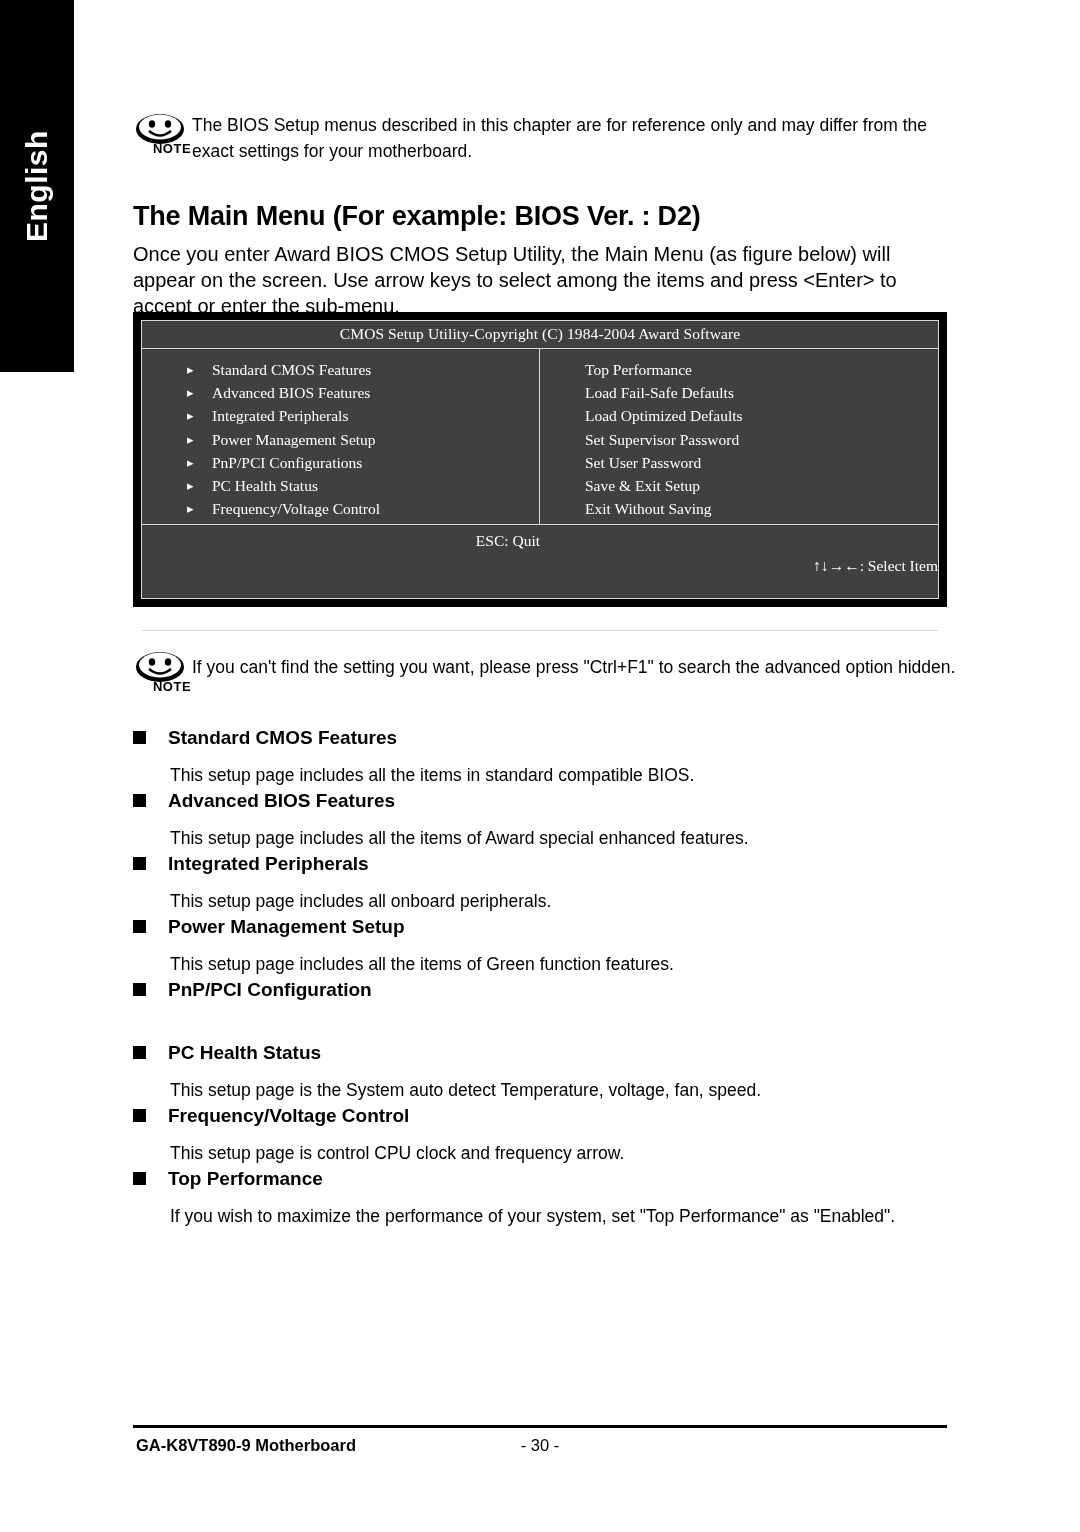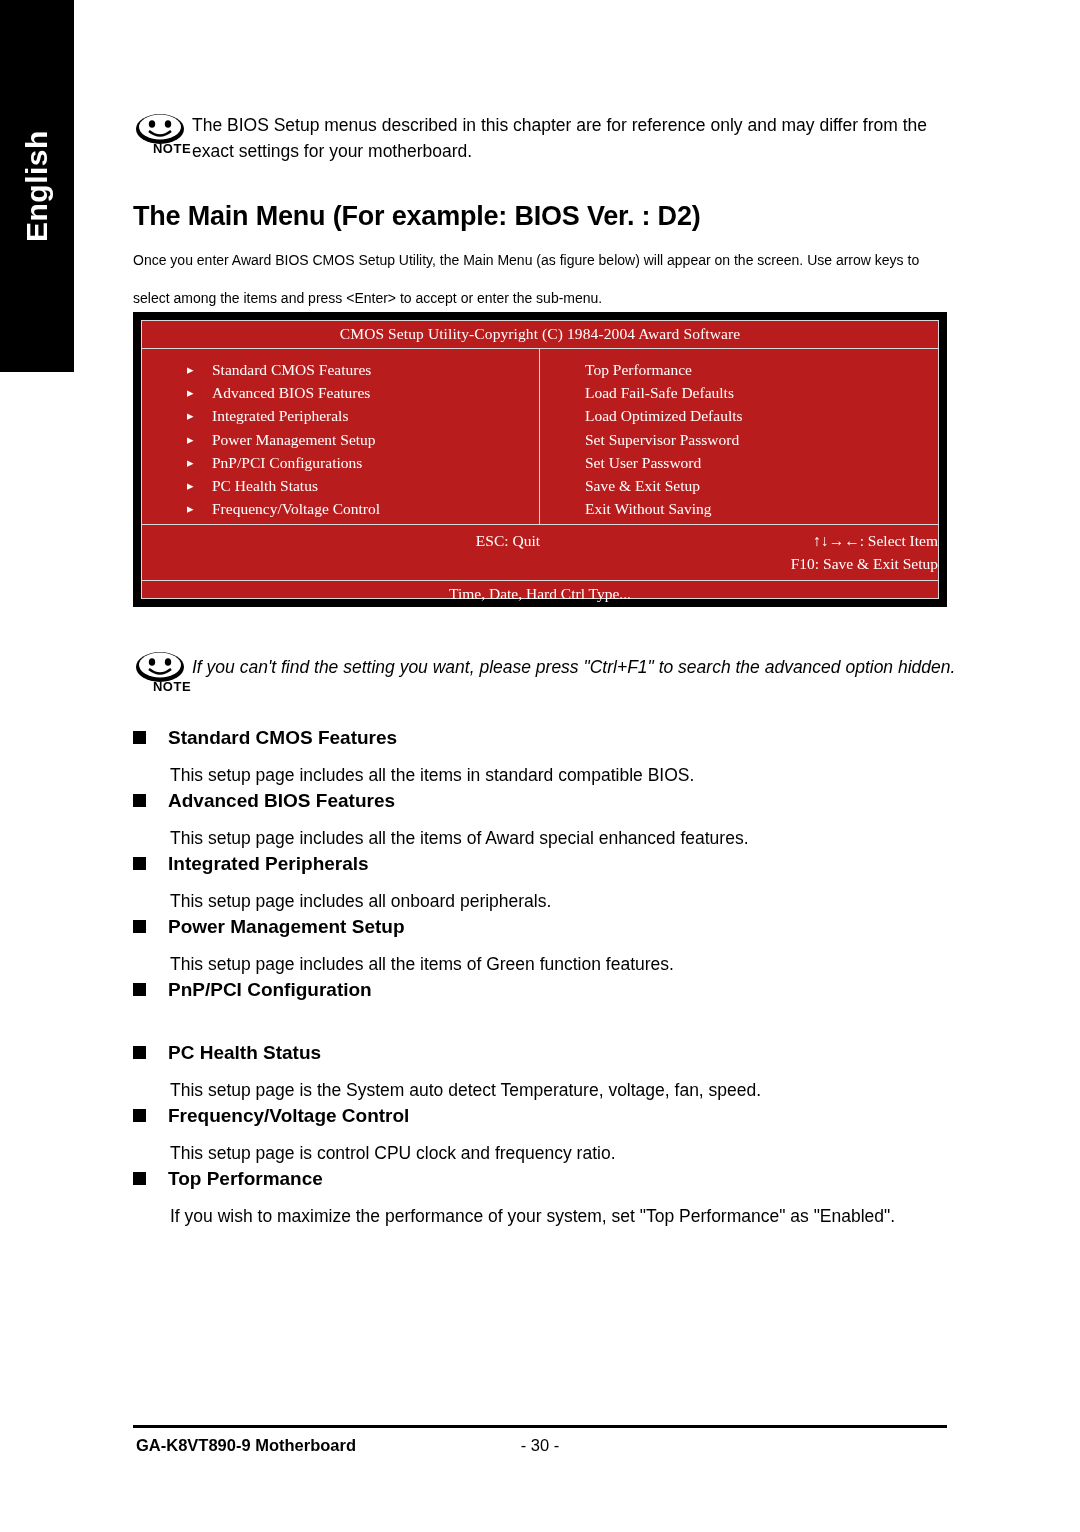--- a/index.html
+++ b/index.html
@@ -82,43 +82,43 @@
   
   .section-title {
     position: absolute;
     font-size: 27px;
     font-weight: bold;
     color: #000;
     letter-spacing: -0.2px;
   }
   .intro-par {
     position: absolute;
-    font-size: 14px;
-    line-height: 38px;
+    font-size: 20px;
+    line-height: 26px;
     color: #000;
   }
 
   
   .bios-wrap {
     position: absolute;
     left: 133px;
     top: 312px;
     width: 814px;
     height: 295px;
     background: #000000;
     padding: 0;
   }
   .bios-inner {
     position: absolute;
     left: 8px;
     top: 8px;
     right: 8px;
     bottom: 8px;
     border: 1px solid #d8d8d8;
-    background: #b91c1c;
+    background: #404040;
     color: #ffffff;
     font-family: "Liberation Serif", serif;
   }
   .bios-title {
     text-align: center;
     font-size: 15.5px;
     padding: 4px 0 5px 0;
     border-bottom: 1px solid #d8d8d8;
     letter-spacing: 0.1px;
   }
@@ -171,20 +171,21 @@
     font-size: 15.5px;
     line-height: 23px;
     padding-left: 38px;
     white-space: nowrap;
   }
   .bios-key-r {
     font-size: 15.5px;
     line-height: 23px;
     padding-left: 20px;
     white-space: nowrap;
+    margin-top: 25px;
   }
   .bios-footer {
     text-align: center;
     font-size: 15.5px;
     padding: 4px 0 5px 0;
   }
 
   
   .item-block { position: absolute; left: 133px; width: 820px; }
   .item-head {
@@ -303,21 +304,21 @@
   <div class="note-icon">
     <svg class="smiley" viewBox="0 0 52 36">
       <ellipse cx="26" cy="19" rx="24" ry="15" fill="#000000"></ellipse>
       <ellipse cx="26" cy="17" rx="21" ry="12.5" fill="#ffffff"></ellipse>
       <ellipse cx="18" cy="14" rx="3.2" ry="3.8" fill="#000000"></ellipse>
       <ellipse cx="34" cy="14" rx="3.2" ry="3.8" fill="#000000"></ellipse>
       <path d="M15 21 Q26 30 37 21" stroke="#000000" stroke-width="2.4" fill="none"></path>
     </svg>
     <div class="note-word">NOTE</div>
   </div>
-  <div class="note-text" style="width:770px; padding-top:6px;font-style:italic;">If you can't find the setting you want, please press "Ctrl+F1" to search the advanced option hidden.</div>
+  <div class="note-text" style="width:770px; padding-top:6px;">If you can't find the setting you want, please press "Ctrl+F1" to search the advanced option hidden.</div>
 </div>
 
 <div class="item-block" style="top:726px;">
   <div class="item-head"><span class="sq"></span><span>Standard CMOS Features</span></div>
   <div class="item-desc">This setup page includes all the items in standard compatible BIOS.</div>
 </div>
 
 <div class="item-block" style="top:789px;">
   <div class="item-head"><span class="sq"></span><span>Advanced BIOS Features</span></div>
   <div class="item-desc">This setup page includes all the items of Award special enhanced features.</div>
@@ -337,21 +338,21 @@
   <div class="item-head"><span class="sq"></span><span>PnP/PCI Configuration</span></div>
 </div>
 
 <div class="item-block" style="top:1041px;">
   <div class="item-head"><span class="sq"></span><span>PC Health Status</span></div>
   <div class="item-desc">This setup page is the System auto detect Temperature, voltage, fan, speed.</div>
 </div>
 
 <div class="item-block" style="top:1104px;">
   <div class="item-head"><span class="sq"></span><span>Frequency/Voltage Control</span></div>
-  <div class="item-desc">This setup page is control CPU clock and frequency ratio.</div>
+  <div class="item-desc">This setup page is control CPU clock and frequency arrow.</div>
 </div>
 
 <div class="item-block" style="top:1167px;">
   <div class="item-head"><span class="sq"></span><span>Top Performance</span></div>
   <div class="item-desc">If you wish to maximize the performance of your system, set "Top Performance" as "Enabled".</div>
 </div>
 
 <div class="footer-rule"></div>
 <div class="footer-left">GA-K8VT890-9 Motherboard</div>
 <div class="footer-center">- 30 -</div>

